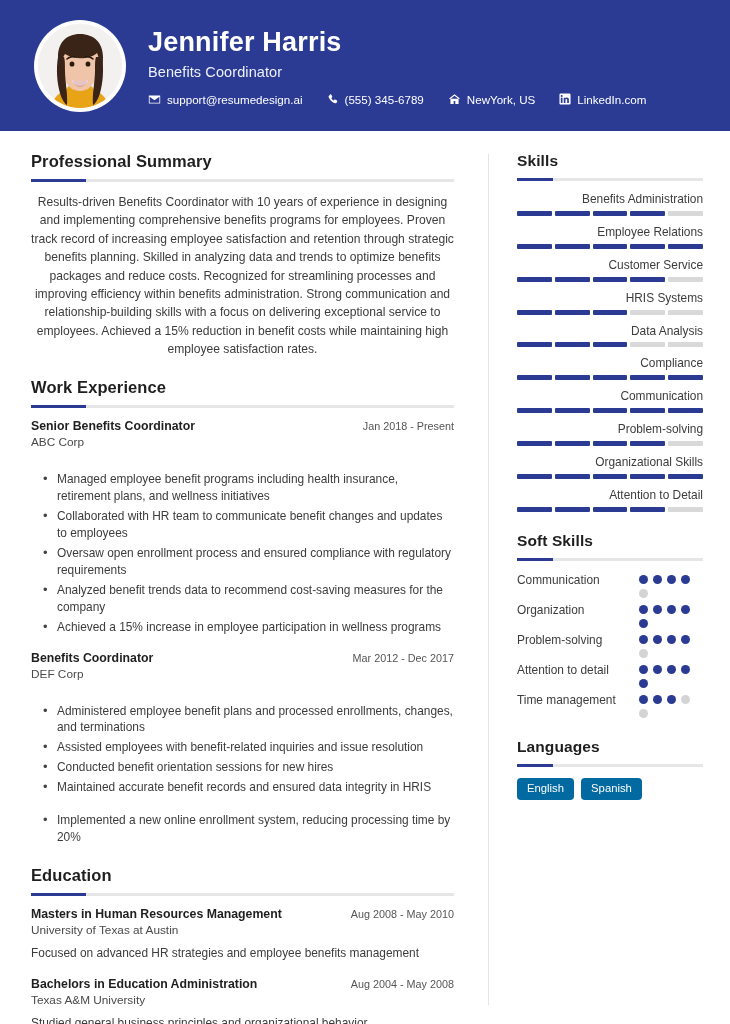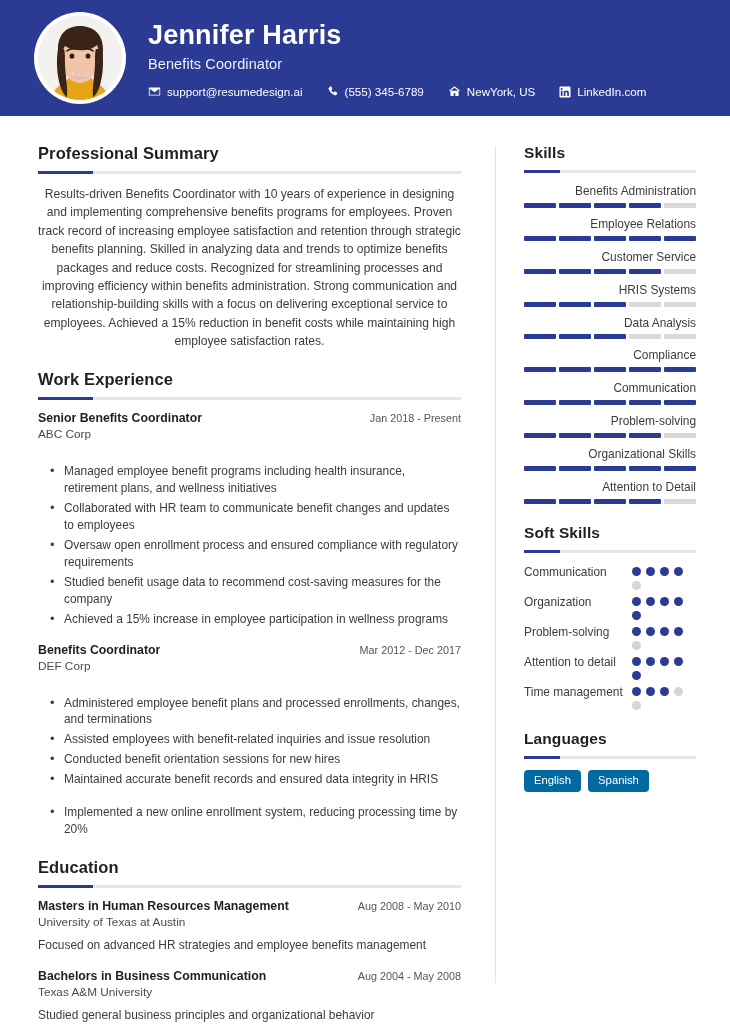--- a/index.html
+++ b/index.html
@@ -9,21 +9,21 @@
     background:#ffffff;
     color:#333333;
     font-size:12px;
     -webkit-font-smoothing:antialiased;
   }
   .page { width:730px; height:1024px; position:relative; overflow:hidden; background:#fff; }
 
   
   .header {
     background:#2b3a93;
-    height:116px;
+    height:131px;
     display:flex;
     align-items:center;
     padding:0 26px 0 34px;
   }
   .photo-wrap {
     width:92px; height:92px;
     border-radius:50%;
     background:#fff;
     flex:0 0 auto;
     display:flex; align-items:center; justify-content:center;
@@ -64,21 +64,21 @@
     font-size:11.6px;
     margin-right:24px;
     white-space:nowrap;
   }
   .contact .ci { margin-right:6px; display:flex; align-items:center; }
   .contact .ci svg { display:block; fill:#ffffff; }
 
   
   .body {
     display:flex;
-    padding:8px;
+    padding:1px;
     height:893px;
   }
   .col-left {
     width:487px;
     padding:20px 34px 0 30px;
   }
   .divider-v {
     width:1px;
     background:#e2e4e8;
     margin-top:22px;
@@ -328,21 +328,21 @@
         <div class="entry">
           <div class="entry-head">
             <div class="entry-title">Senior Benefits Coordinator</div>
             <div class="entry-date">Jan 2018 - Present</div>
           </div>
           <div class="entry-sub">ABC Corp</div>
           <ul class="bullets">
             <li>Managed employee benefit programs including health insurance, retirement plans, and wellness initiatives</li>
             <li>Collaborated with HR team to communicate benefit changes and updates to employees</li>
             <li>Oversaw open enrollment process and ensured compliance with regulatory requirements</li>
-            <li>Studied benefit usage data to recommend cost-saving measures for the company</li>
+            <li>Analyzed benefit trends data to recommend cost-saving measures for the company</li>
             <li>Achieved a 15% increase in employee participation in wellness programs</li>
           </ul>
         </div>
 
         <div class="entry entry-block">
           <div class="entry-head">
             <div class="entry-title">Benefits Coordinator</div>
             <div class="entry-date">Mar 2012 - Dec 2017</div>
           </div>
           <div class="entry-sub">DEF Corp</div>
@@ -364,21 +364,21 @@
           <div class="entry-head">
             <div class="entry-title">Masters in Human Resources Management</div>
             <div class="entry-date">Aug 2008 - May 2010</div>
           </div>
           <div class="entry-sub">University of Texas at Austin</div>
           <div class="edu-desc">Focused on advanced HR strategies and employee benefits management</div>
         </div>
 
         <div class="entry entry-block">
           <div class="entry-head">
-            <div class="entry-title">Bachelors in Business Communication</div>
+            <div class="entry-title">Bachelors in Education Administration</div>
             <div class="entry-date">Aug 2004 - May 2008</div>
           </div>
           <div class="entry-sub">Texas A&amp;M University</div>
           <div class="edu-desc">Studied general business principles and organizational behavior</div>
         </div>
       </div>
 
     </div>
 
     <div class="divider-v"></div>

